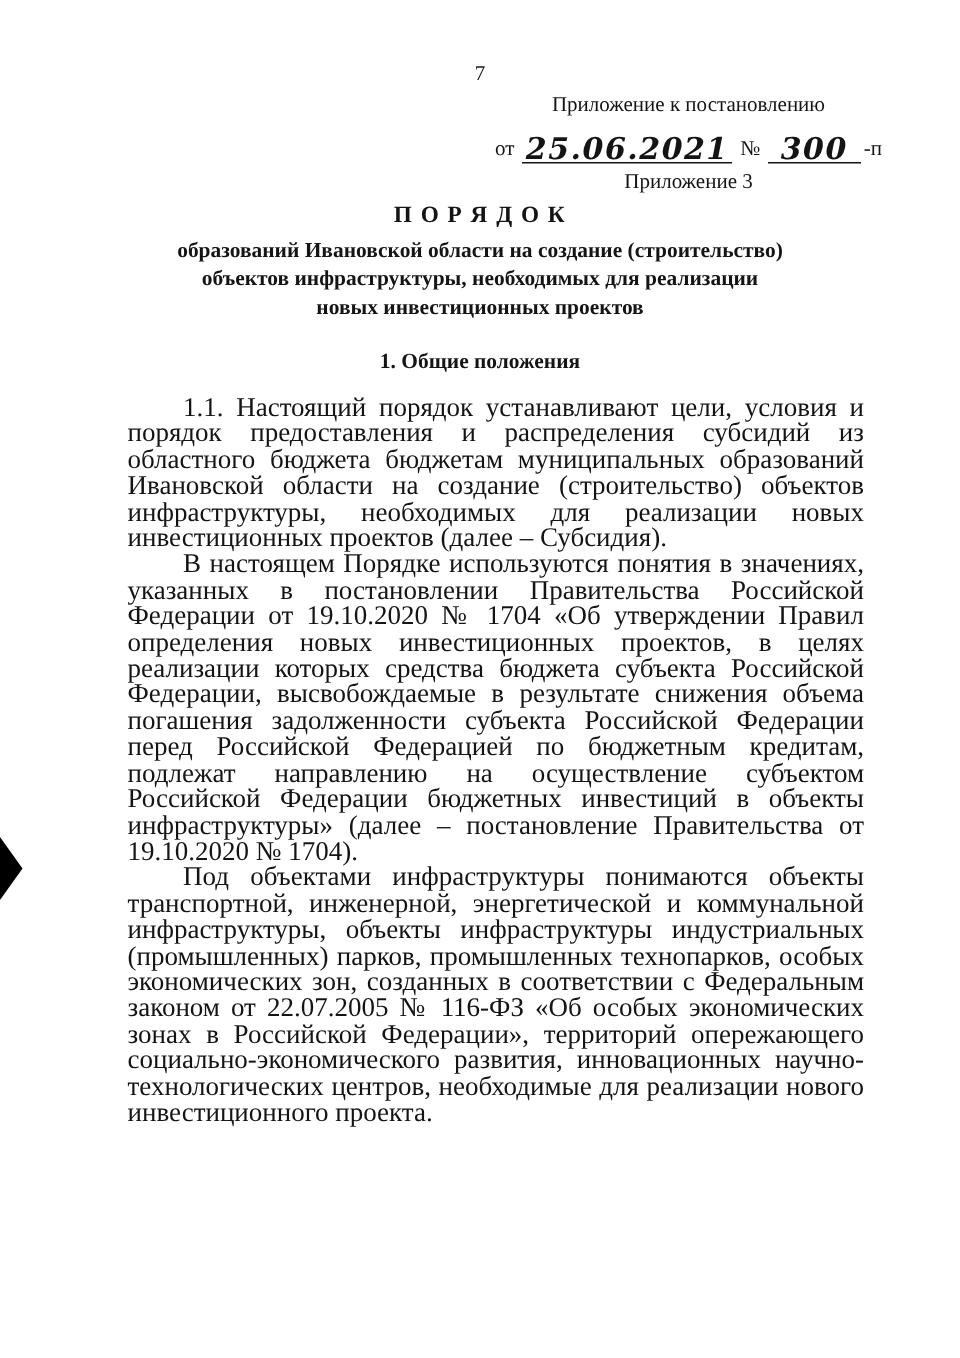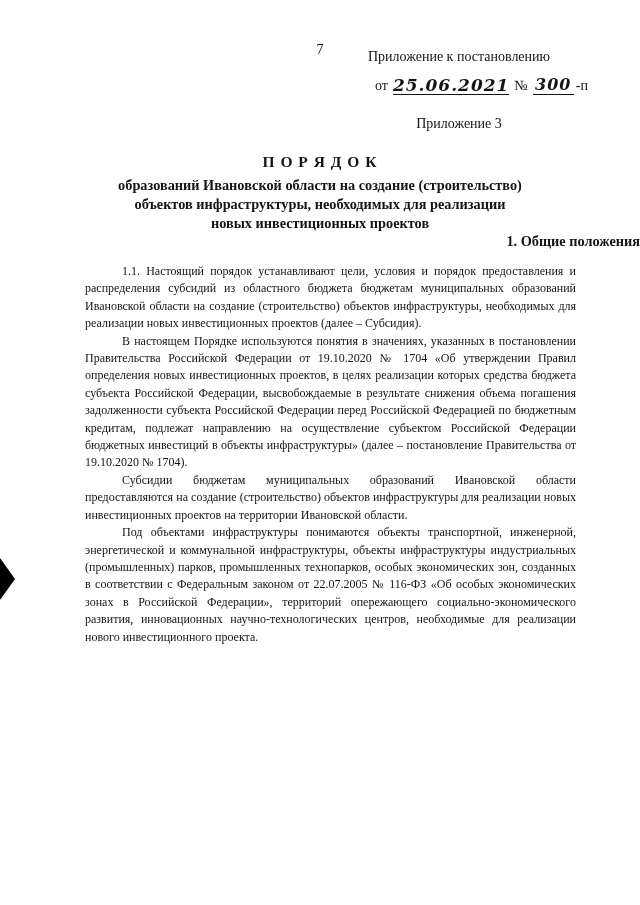--- a/index.html
+++ b/index.html
@@ -14,76 +14,75 @@
     font-family:"Liberation Serif", serif;
     overflow:hidden;
   }
 
   .page-number {
     position:absolute; top:42px; left:0; right:0;
     text-align:center;
     font-size:14px;
   }
 
-  .content { padding-top:48px; }
+  .content { padding-top:62px; }
 
   .annex {
     margin-left:auto;
     width:258px;
     margin-right:52px;
     text-align:center;
     font-size:14px;
     line-height:18px;
   }
-  .annex + .annex { margin-top:20px; }
+  .annex + .annex { margin-top:4px; }
 
   .date-line {
     display:flex;
     align-items:flex-end;
     justify-content:flex-start;
     font-size:14px;
     margin-top:3px;
     height:26px;
-    margin-left:45px;
   }
   .hw {
     font-family:"DejaVu Serif", serif;
     font-style:italic;
     font-weight:bold;
   }
   .u { border-bottom:1.4px solid #141414; text-align:center; }
-  .hw-date { flex:1 1 auto; font-size:17px; letter-spacing:1px; margin:0 5px; line-height:18px; }
-  .hw-num  { width:62px; font-size:16px; letter-spacing:1px; margin:0 2px 0 5px; line-height:18px; }
+  .hw-date { flex:1 1 auto; font-size:20px; letter-spacing:1px; margin:0 5px; line-height:18px; }
+  .hw-num  { width:62px; font-size:20px; letter-spacing:1px; margin:0 2px 0 5px; line-height:18px; }
   .plain-label { line-height:18px; }
 
   .doc-title {
-    margin-top:20px;
+    margin-top:4px;
     text-align:center;
     font-weight:bold;
     font-size:15.5px;
     letter-spacing:1px;
   }
   .doc-subtitle {
     margin-top:5px;
     text-align:center;
     font-weight:bold;
     font-size:14.3px;
     line-height:19px;
   }
 
   .section-heading {
-    margin-top:0;
-    text-align:right;
+    margin-top:18px;
+    text-align:center;
     font-weight:bold;
     font-size:14.3px;
   }
 
   .body-text {
     margin:13px 64px 0 85px;
-    font-size:12px;
+    font-size:18px;
     line-height:17.4px;
     text-align:justify;
   }
   .body-text p { text-indent:37px; }
 
   .scan-artifact {
     position:absolute;
     left:0; top:558px;
     width:0; height:0;
     border-top:21px solid transparent;
@@ -123,18 +122,17 @@
       <div>образований Ивановской области на создание (строительство)</div>
       <div>объектов инфраструктуры, необходимых для реализации</div>
       <div>новых инвестиционных проектов</div>
     </div>
 
     <div class="section-heading">1. Общие положения</div>
 
     <div class="body-text">
       <p>1.1. Настоящий порядок устанавливают цели, условия и порядок предоставления и распределения субсидий из областного бюджета бюджетам муниципальных образований Ивановской области на создание (строительство) объектов инфраструктуры, необходимых для реализации новых инвестиционных проектов (далее – Субсидия).</p>
       <p>В настоящем Порядке используются понятия в значениях, указанных в постановлении Правительства Российской Федерации от 19.10.2020 № 1704 «Об утверждении Правил определения новых инвестиционных проектов, в целях реализации которых средства бюджета субъекта Российской Федерации, высвобождаемые в результате снижения объема погашения задолженности субъекта Российской Федерации перед Российской Федерацией по бюджетным кредитам, подлежат направлению на осуществление субъектом Российской Федерации бюджетных инвестиций в объекты инфраструктуры» (далее – постановление Правительства от 19.10.2020 № 1704).</p>
-      <p>Субсидии бюджетам муниципальных образований Ивановской области предоставляются на создание (строительство) объектов инфраструктуры для реализации новых инвестиционных проектов на территории Ивановской области.</p>
       <p>Под объектами инфраструктуры понимаются объекты транспортной, инженерной, энергетической и коммунальной инфраструктуры, объекты инфраструктуры индустриальных (промышленных) парков, промышленных технопарков, особых экономических зон, созданных в соответствии с Федеральным законом от 22.07.2005 № 116-ФЗ «Об особых экономических зонах в Российской Федерации», территорий опережающего социально-экономического развития, инновационных научно-технологических центров, необходимые для реализации нового инвестиционного проекта.</p>
     </div>
 
   </div>
 </div>
 
 </body></html>

